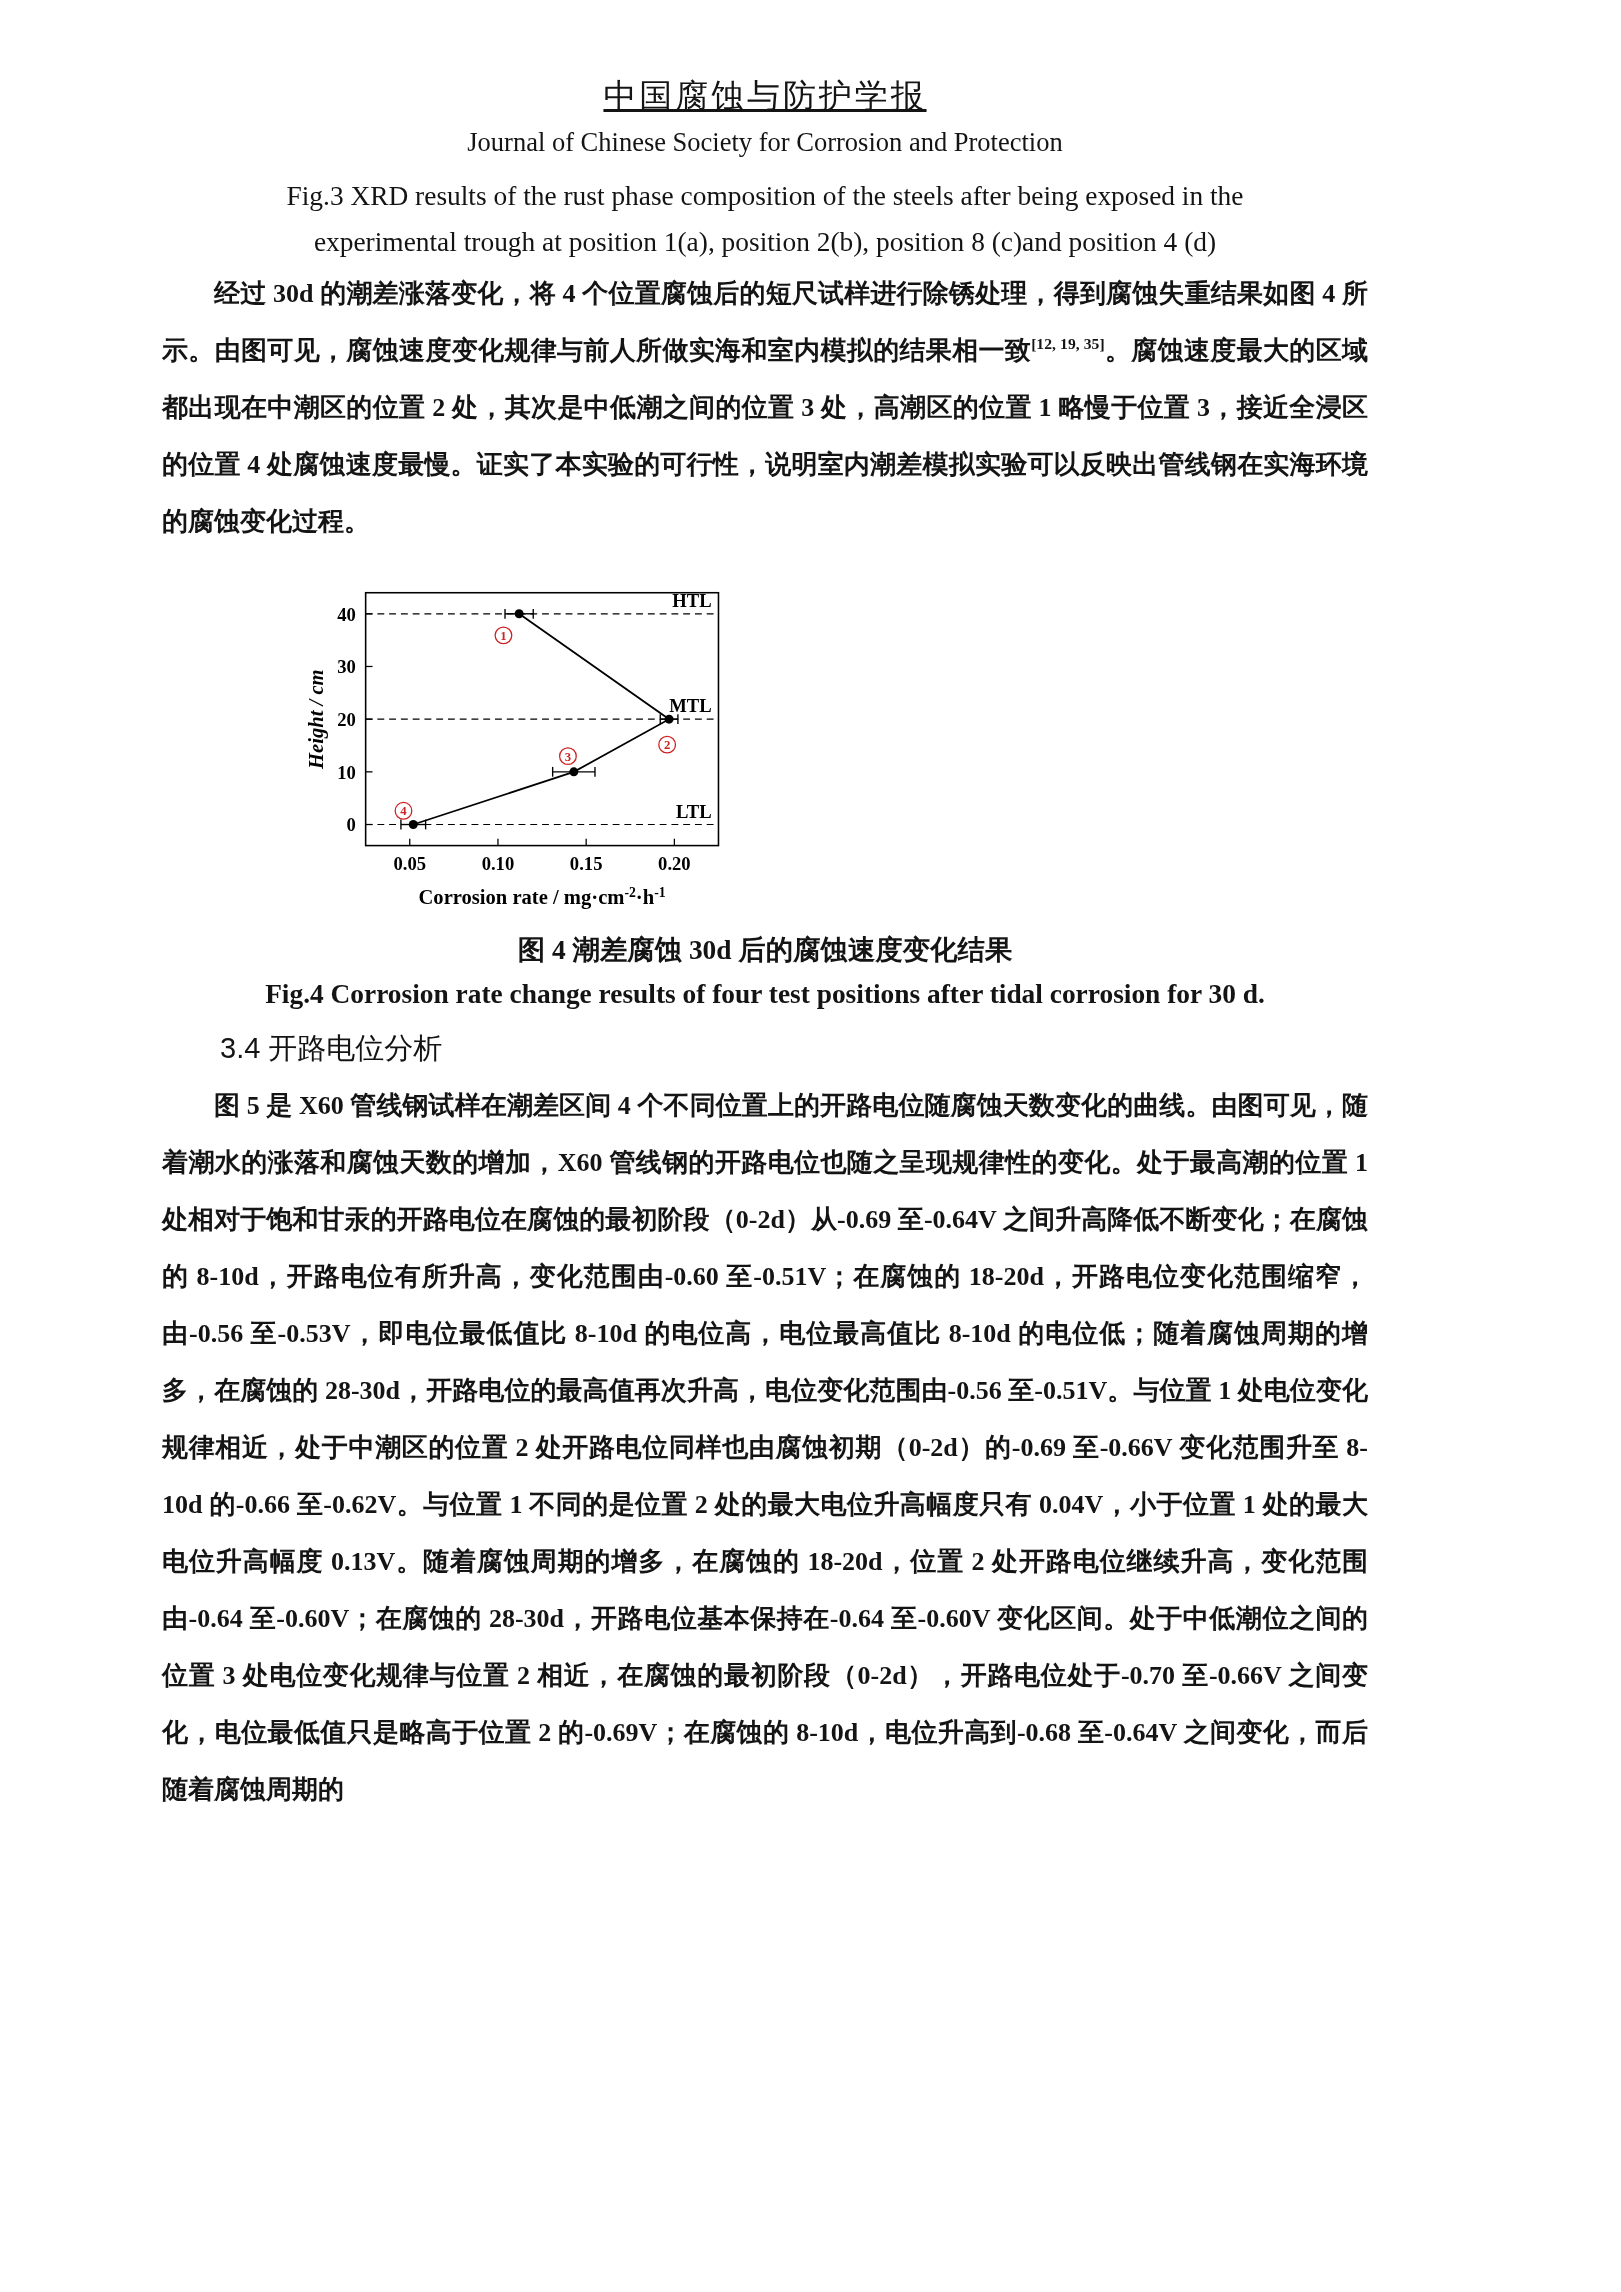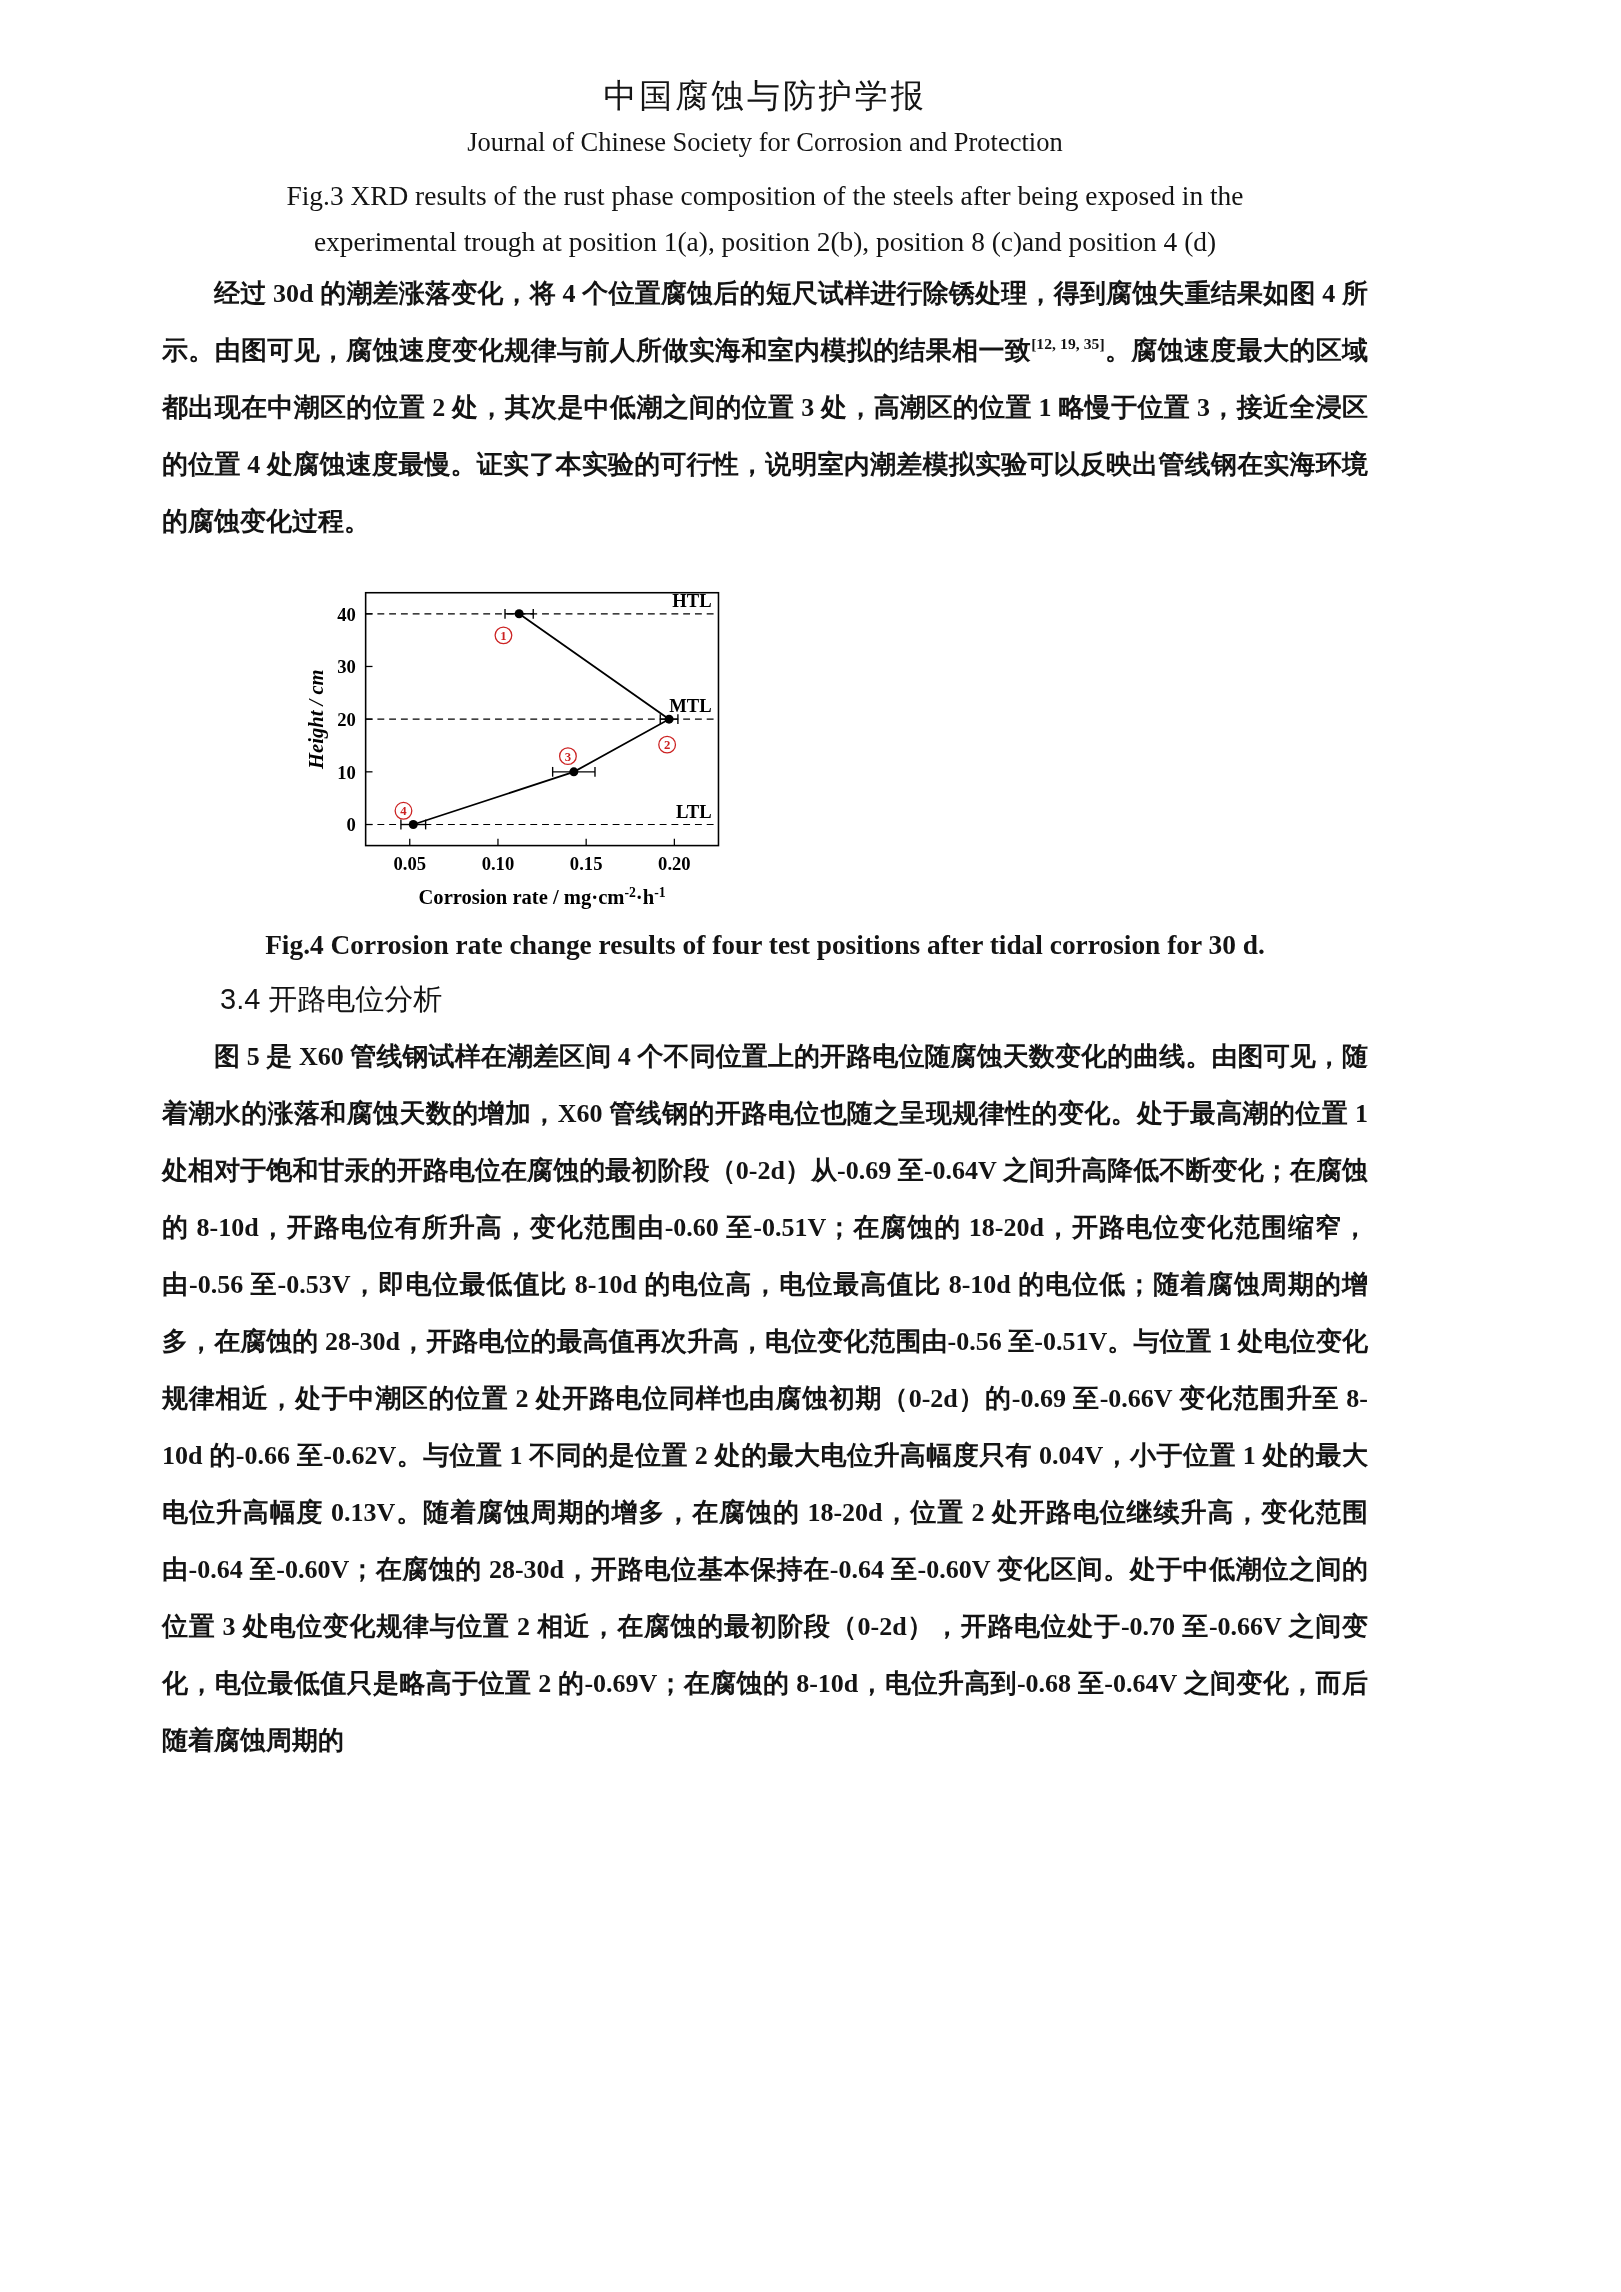--- a/index.html
+++ b/index.html
@@ -6,21 +6,21 @@
   html, body { background: #ffffff; }
   body {
     width: 1621px; height: 2293px;
     position: relative;
     overflow: hidden;
     font-family: "Liberation Serif", "DejaVu Serif", serif;
     color: #141414;
   }
   .page { position: absolute; left: 162px; top: 74px; width: 1206px; }
 
-  .journal-title-cn { text-align: center; font-size: 33px; letter-spacing: 2.9px; }
+  .journal-title-cn { text-align: center; font-size: 33px; letter-spacing: 2.9px; text-decoration: underline; }
   .journal-title-en { text-align: center; font-size: 26.5px; margin-top: 7.8px; }
 
   .fig3-caption { margin-top: 15.7px; }
   .fig3-caption .cap-line { text-align: center; font-size: 27.4px; line-height: 46px; }
 
   .section-heading {
     font-family: "Liberation Sans", "DejaVu Sans", sans-serif;
     font-weight: 400; font-size: 29px; line-height: 57px;
     text-indent: 2em; margin-top: 3.9px;
   }
@@ -111,20 +111,21 @@
           <line x1="104" x2="104" y1="245.5" y2="255.5" stroke="#000" stroke-width="1.4"></line>
           <line x1="129.2" x2="129.2" y1="245.5" y2="255.5" stroke="#000" stroke-width="1.4"></line>
           <circle cx="116.6" cy="250.5" r="4.6" fill="#000"></circle>
           <circle cx="106.6" cy="236.5" r="8.5" fill="none" stroke="#cc2222" stroke-width="1.3"></circle>
           <text x="106.6" y="241" text-anchor="middle" class="marker-num" fill="#cc2222">4</text>
           <text x="248" y="332" text-anchor="middle" class="axis-title"><tspan>Corrosion rate / mg·cm</tspan><tspan dy="-8" font-size="14">-2</tspan><tspan dy="8">·h</tspan><tspan dy="-8" font-size="14">-1</tspan></text>
           <text x="24" y="143" text-anchor="middle" class="axis-title" font-style="italic" transform="rotate(-90 24 143)">Height / cm</text>
         </svg>
     </div>
     <figcaption>
+      <div class="fig-caption-cn">图 4 潮差腐蚀 30d 后的腐蚀速度变化结果</div>
       <div class="fig-caption-en">Fig.4 Corrosion rate change results of four test positions after tidal corrosion for 30 d.</div>
     </figcaption>
   </figure>
 
   <h3 class="section-heading">3.4 开路电位分析</h3>
 
   <p class="body-para">图 5 是 X60 管线钢试样在潮差区间 4 个不同位置上的开路电位随腐蚀天数变化的曲线。由图可见，随着潮水的涨落和腐蚀天数的增加，X60 管线钢的开路电位也随之呈现规律性的变化。处于最高潮的位置 1 处相对于饱和甘汞的开路电位在腐蚀的最初阶段（0-2d）从-0.69 至-0.64V 之间升高降低不断变化；在腐蚀的 8-10d，开路电位有所升高，变化范围由-0.60 至-0.51V；在腐蚀的 18-20d，开路电位变化范围缩窄，由-0.56 至-0.53V，即电位最低值比 8-10d 的电位高，电位最高值比 8-10d 的电位低；随着腐蚀周期的增多，在腐蚀的 28-30d，开路电位的最高值再次升高，电位变化范围由-0.56 至-0.51V。与位置 1 处电位变化规律相近，处于中潮区的位置 2 处开路电位同样也由腐蚀初期（0-2d）的-0.69 至-0.66V 变化范围升至 8-10d 的-0.66 至-0.62V。与位置 1 不同的是位置 2 处的最大电位升高幅度只有 0.04V，小于位置 1 处的最大电位升高幅度 0.13V。随着腐蚀周期的增多，在腐蚀的 18-20d，位置 2 处开路电位继续升高，变化范围由-0.64 至-0.60V；在腐蚀的 28-30d，开路电位基本保持在-0.64 至-0.60V 变化区间。处于中低潮位之间的位置 3 处电位变化规律与位置 2 相近，在腐蚀的最初阶段（0-2d），开路电位处于-0.70 至-0.66V 之间变化，电位最低值只是略高于位置 2 的-0.69V；在腐蚀的 8-10d，电位升高到-0.68 至-0.64V 之间变化，而后随着腐蚀周期的</p>
 
 </main>
 

